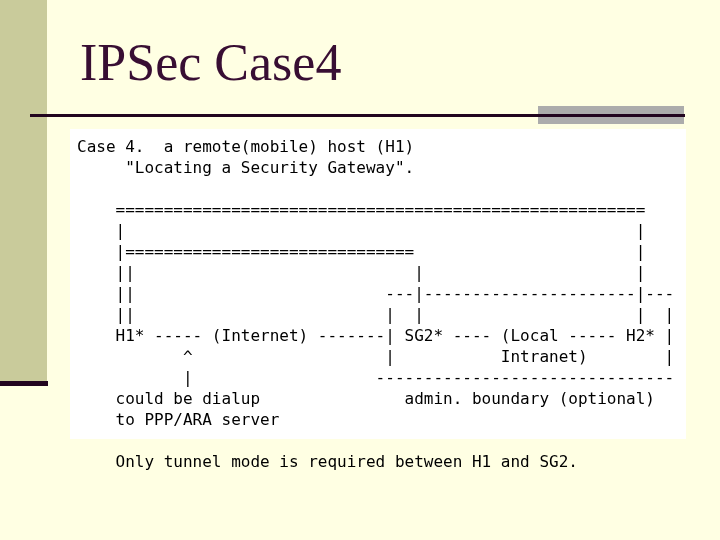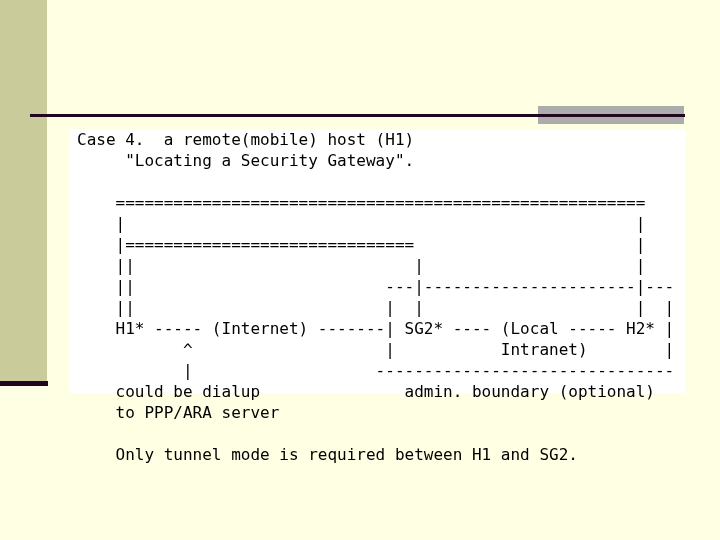--- a/index.html
+++ b/index.html
@@ -48,42 +48,43 @@
     position: absolute;
     left: 30px; top: 114px;
     width: 655px; height: 3px;
     background: var(--accent-line, #22051F);
     z-index: 2;
   }
 
   .panel {
     position: absolute;
     left: 70px; top: 129px;
-    width: 616px; height: 264px;
+    width: 616px; height: 310px;
     background: var(--content-bg, #FFFFFF);
     box-sizing: border-box;
-    padding: 0 0 0 7px;
+    padding: 7px 0 0 7px;
     z-index: 3;
   }
   .panel pre {
     margin: 0;
     font-family: "DejaVu Sans Mono", "Liberation Mono", monospace;
     font-size: 16px;
     line-height: 21px;
     color: var(--mono-text, #000000);
     white-space: pre;
   }
 </style>
 </head>
 <body>
 
 <div class="slide">
   <div class="accent-bar"></div>
   <div class="accent-cap"></div>
 
+  <h1 class="title">IPSec Case4</h1>
 
   <div class="rule-gray"></div>
   <div class="rule-thin"></div>
 
   <div class="panel">
     <pre>Case 4.  a remote(mobile) host (H1)
      "Locating a Security Gateway".
 
     =======================================================
     |                                                     |

